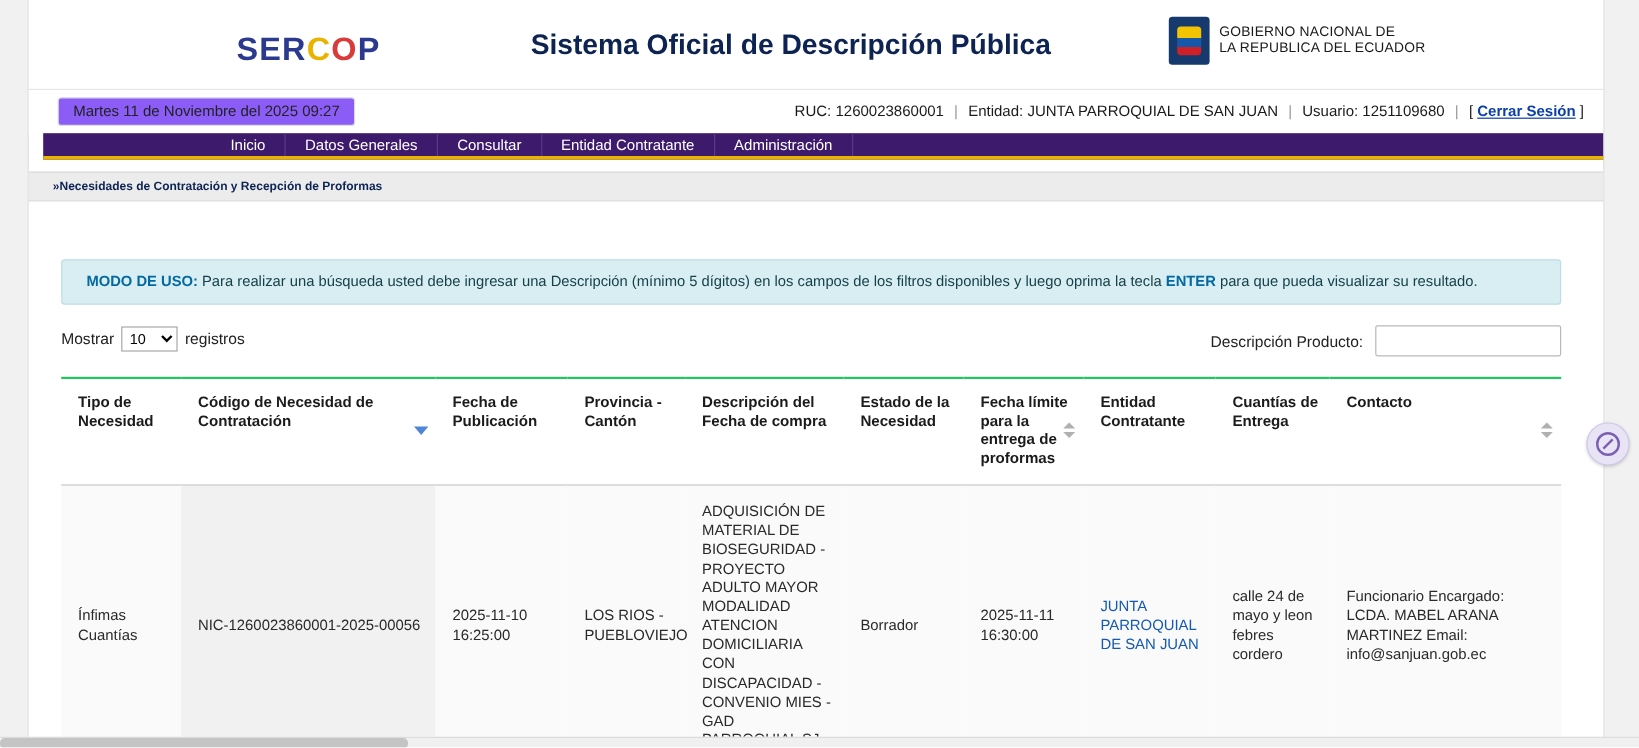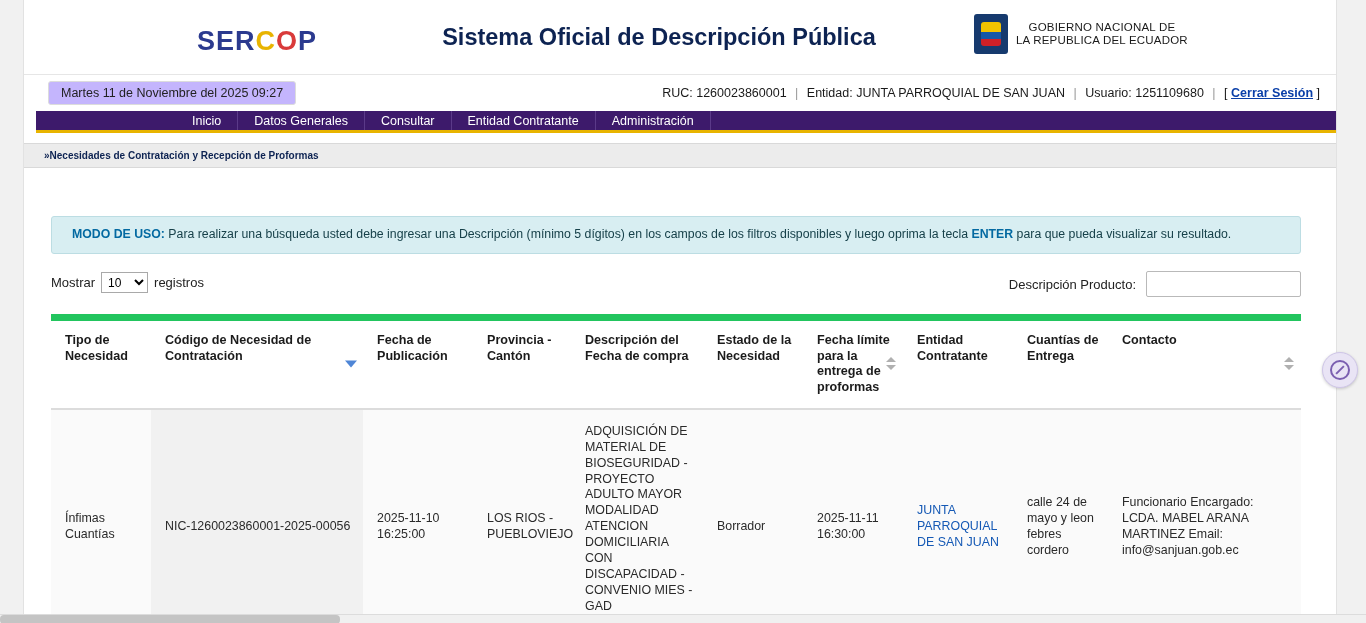--- a/index.html
+++ b/index.html
@@ -56,32 +56,32 @@
     display: flex; align-items: center; justify-content: center;
   }
   .gov-shield .inner {
     width: 20px; height: 24px;
     background: linear-gradient(#f2c300 0 40%, #1557a8 40% 70%, #cf2027 70% 100%);
     border-radius: 3px;
   }
   .gov-text {
     line-height: 1.15; color: #1a1a1a;
   }
-  .gov-text .l1 { font-size: 11.5px; letter-spacing: .2px; text-align: center; }
+  .gov-text .l1 { font-size: 11.5px; letter-spacing: .2px; }
   .gov-text .l2 { font-size: 11.5px; letter-spacing: .2px; }
 
   
   .infobar {
     position: absolute; left: 24px; top: 74px; right: 30px; height: 36px;
     background: #ffffff;
     border-top: 1px solid #e6e6e6;
   }
   .date-pill {
     position: absolute; left: 24px; top: 6px;
-    background: #c4b5fd; border: 1px solid #dcdcdc; border-radius: 3px;
+    background: #8b5cf6; border: 1px solid #dcdcdc; border-radius: 3px;
     padding: 4px 12px; font-size: 12.5px; color: #222;
   }
   .session-info {
     position: absolute; right: 16px; top: 11px;
     font-size: 12.5px; color: #1a1a1a; white-space: nowrap;
   }
   .session-info .sep { color: #999; margin: 0 5px; }
   .session-info a {
     color: #0a3fa8; text-decoration: underline; font-weight: bold;
   }
@@ -156,21 +156,21 @@
     font-family: "Liberation Sans", sans-serif;
   }
 
   
   table.grid {
     position: absolute; left: 27px; top: 146px; width: 1250px;
     border-collapse: collapse;
     table-layout: fixed;
   }
   table.grid thead th {
-    border-top: 7px solid #22c55e;
+    border-top: 2px solid #22c55e;
     border-bottom: 2px solid #dcdcdc;
     padding: 12px 8px 12px 14px;
     text-align: left;
     vertical-align: top;
     font-size: 12.6px;
     font-weight: bold;
     color: #1b1b1b;
     line-height: 1.25;
     position: relative;
     background: #ffffff;

